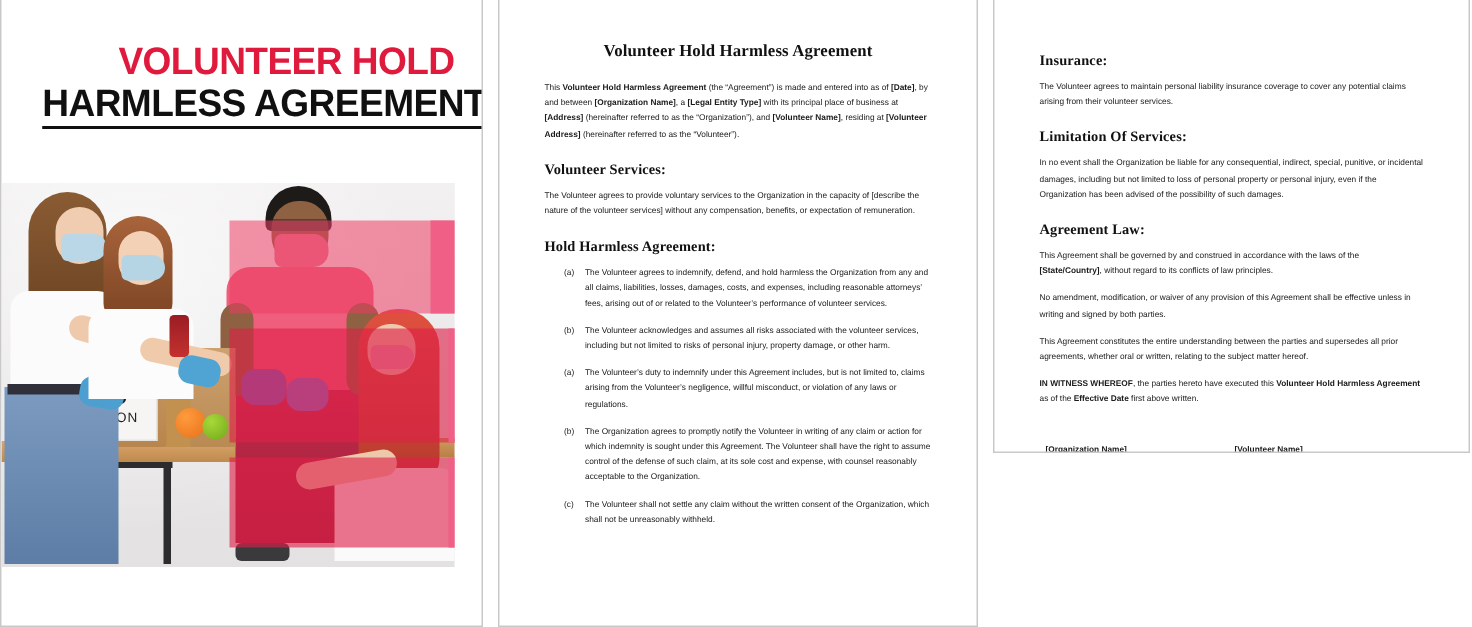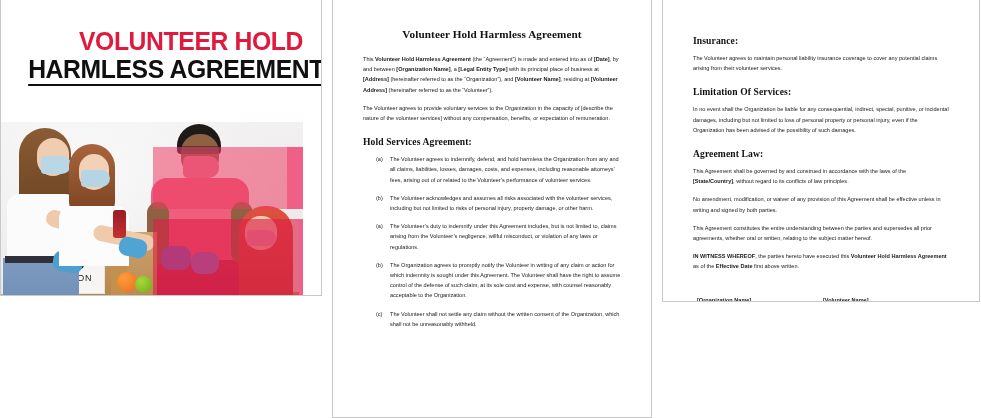--- a/index.html
+++ b/index.html
@@ -20,21 +20,21 @@
   }
 
   .page{
     position:relative;
     background:#ffffff;
     border:1px solid #c9c9c9;
     box-sizing:border-box;
     overflow:hidden;
     flex:0 0 auto;
   }
-  .page-1{width:322px;height:296px;border-top:none;}
+  .page-1{width:322px;height:418px;border-top:none;}
   .page-2{width:320px;height:418px;border-top:none;}
   .page-3{width:318px;height:302px;border-top:none;}
 
   
   .cover-title-wrap{
     padding:28px 18px 0 18px;
     text-align:right;
   }
   .cover-line1{
     font-family:"Liberation Sans", sans-serif;
@@ -311,22 +311,23 @@
     </div>
   </div>
 
   <div class="page page-2">
     <div class="doc">
       <div class="doc-title">Volunteer Hold Harmless Agreement</div>
 
       <p class="p"><span>This </span><b>Volunteer Hold Harmless Agreement</b><span> (the “Agreement”) is made and entered into as of </span><b>[Date]</b><span>, by and between </span><b>[Organization Name]</b><span>, a </span><b>[Legal Entity Type]</b><span> with its principal place of business at </span><b>[Address]</b><span> (hereinafter referred to as the “Organization”), and </span><b>[Volunteer Name]</b><span>, residing at </span><b>[Volunteer Address]</b><span> (hereinafter referred to as the “Volunteer”).</span></p>
 
       <div>
+          <div class="h2">Volunteer Services:</div>
           <p class="p">The Volunteer agrees to provide voluntary services to the Organization in the capacity of [describe the nature of the volunteer services] without any compensation, benefits, or expectation of remuneration.</p>
-          <div class="h2">Hold Services Agreement:</div>
+          <div class="h2">Hold Harmless Agreement:</div>
           <div class="li">
             <span class="mark">(a)</span>
             <span class="txt">The Volunteer agrees to indemnify, defend, and hold harmless the Organization from any and all claims, liabilities, losses, damages, costs, and expenses, including reasonable attorneys’ fees, arising out of or related to the Volunteer’s performance of volunteer services.</span>
           </div>
           <div class="li">
             <span class="mark">(b)</span>
             <span class="txt">The Volunteer acknowledges and assumes all risks associated with the volunteer services, including but not limited to risks of personal injury, property damage, or other harm.</span>
           </div>
           <div class="li">
             <span class="mark">(a)</span>

